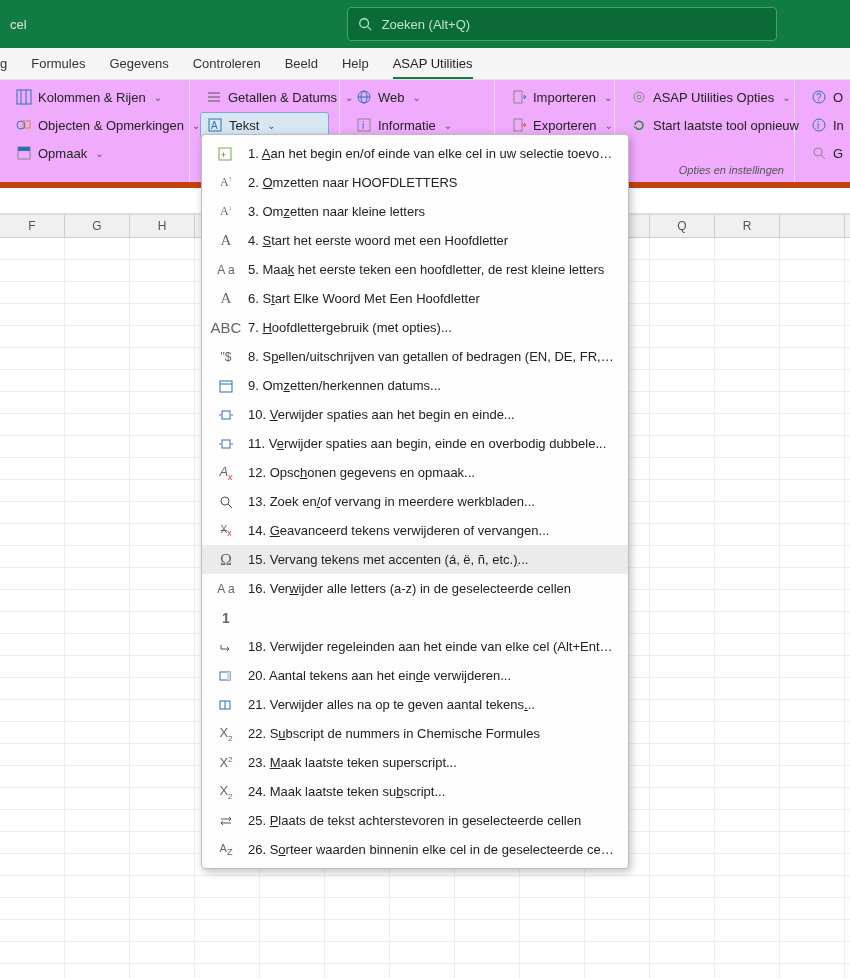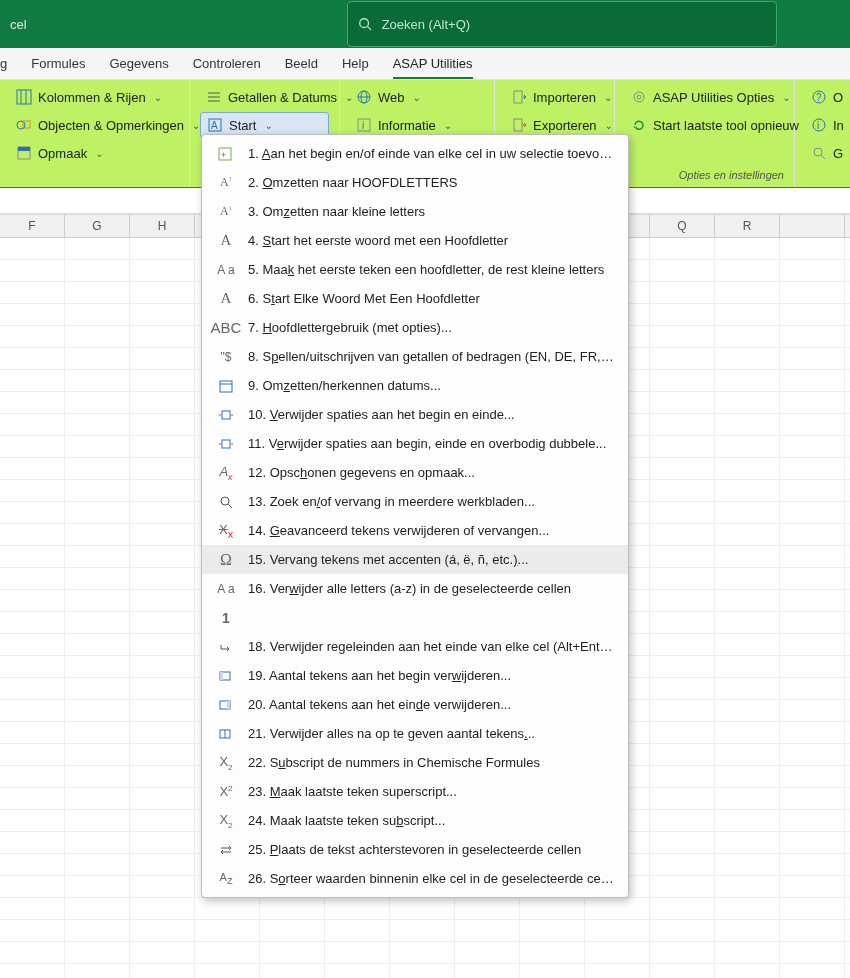--- a/index.html
+++ b/index.html
@@ -21,21 +21,21 @@
     padding: 0 10px;
     gap: 100px;
   }
   .titlebar .title-left {
     color: #e5e5e5;
     font-size: 13px;
   }
   .search-box {
     flex: 0 0 430px;
     margin-left: 220px;
-    height: 46px;
+    height: 34px;
     background: #0a6b36;
     border: 1px solid #3da56e;
     border-radius: 4px;
     display: flex;
     align-items: center;
     padding: 0 10px;
     gap: 10px;
   }
   .search-box svg { flex: none; }
   .search-box .ph {
@@ -55,24 +55,24 @@
   }
   .ribbon-tabs .tab { cursor: pointer; }
   .ribbon-tabs .tab.active {
     border-bottom: 2px solid #107c41;
     color: #222;
     font-weight: 400;
     padding-bottom: 6px;
     padding-top: 8px;
   }
   .ribbon {
-    background: #bef264;
+    background: #f0abfc;
     height: 108px;
     display: flex;
-    border-bottom: 1px solid #c2410c;
+    border-bottom: 6px solid #c2410c;
   }
   .group {
     border-right: 1px solid #e1e1e1;
     padding: 4px 10px 6px 10px;
     display: flex;
     flex-direction: column;
     gap: 2px;
   }
   .ribbon-btn {
     display: flex;
@@ -230,21 +230,21 @@
           <line x1="2" y1="12" x2="14" y2="12" stroke="#555"></line>
         </svg>
       <span>Getallen &amp; Datums</span>
         <span class="chev">⌄</span>
     </div>
     <div class="ribbon-btn active">
       <svg width="16" height="16">
           <rect x="2" y="2" width="12" height="12" fill="none" stroke="#2a72b5"></rect>
           <text x="4" y="12" font-size="10" fill="#2a72b5">A</text>
         </svg>
-      <span>Start</span>
+      <span>Tekst</span>
         <span class="chev">⌄</span>
     </div>
   </div>
   <div class="group" style="width:155px">
     <div class="ribbon-btn">
       <svg width="16" height="16">
           <circle cx="8" cy="8" r="6" fill="none" stroke="#2a72b5"></circle>
           <ellipse cx="8" cy="8" rx="3" ry="6" fill="none" stroke="#2a72b5"></ellipse>
           <line x1="2" y1="8" x2="14" y2="8" stroke="#2a72b5"></line>
         </svg>
@@ -944,21 +944,21 @@
       <span class="dd-ico">
         <svg width="16" height="16">
           <circle cx="7" cy="7" r="4" fill="none" stroke="#555"></circle>
           <line x1="10" y1="10" x2="14" y2="14" stroke="#555"></line>
         </svg>
       </span>
       <span class="txt">13. Zoek en<span class="u">/</span>of vervang in meerdere werkbladen...</span>
     </div>
     <div class="dd-item">
       <span class="dd-ico">
-        <span style="font-size:13px"><span style="text-decoration:line-through">X</span><sub style="color:#c33">x</sub></span>
+        <span style="font-size:10px"><span style="text-decoration:line-through">X</span><sub style="color:#c33">x</sub></span>
       </span>
       <span class="txt">14. <span class="u">G</span>eavanceerd tekens verwijderen of vervangen...</span>
     </div>
     <div class="dd-item hover">
       <span class="dd-ico">
         <span style="font-size:16px;font-family:serif">Ω</span>
       </span>
       <span class="txt">15. Vervang tekens met accenten (á, ë, ñ, etc.<span class="u">)</span>...</span>
     </div>
     <div class="dd-item">
@@ -972,29 +972,20 @@
         <span style="font-size:14px;font-weight:bold">1</span>
       </span>
     </div>
     <div class="dd-item">
       <span class="dd-ico">
         <svg width="16" height="16">
           <path d="M3 6 l0 4 l8 0 M9 8 l2 2 l-2 2" fill="none" stroke="#555"></path>
         </svg>
       </span>
       <span class="txt">18. Verwijder regeleinden aan het einde van elke cel (Alt+Enter<span class="u">)</span></span>
-    </div>
-    <div class="dd-item">
-      <span class="dd-ico">
-        <svg width="16" height="16">
-          <rect x="2" y="4" width="10" height="8" fill="none" stroke="#2a72b5"></rect>
-          <rect x="2" y="4" width="3" height="8" fill="#c8d8ea"></rect>
-        </svg>
-      </span>
-      <span class="txt">19. Aantal tekens aan het begin ver<span class="u">w</span>ijderen...</span>
     </div>
     <div class="dd-item">
       <span class="dd-ico">
         <svg width="16" height="16">
           <rect x="2" y="4" width="10" height="8" fill="none" stroke="#2a72b5"></rect>
           <rect x="9" y="4" width="3" height="8" fill="#c8d8ea"></rect>
         </svg>
       </span>
       <span class="txt">20. Aantal tekens aan het ein<span class="u">d</span>e verwijderen...</span>
     </div>

